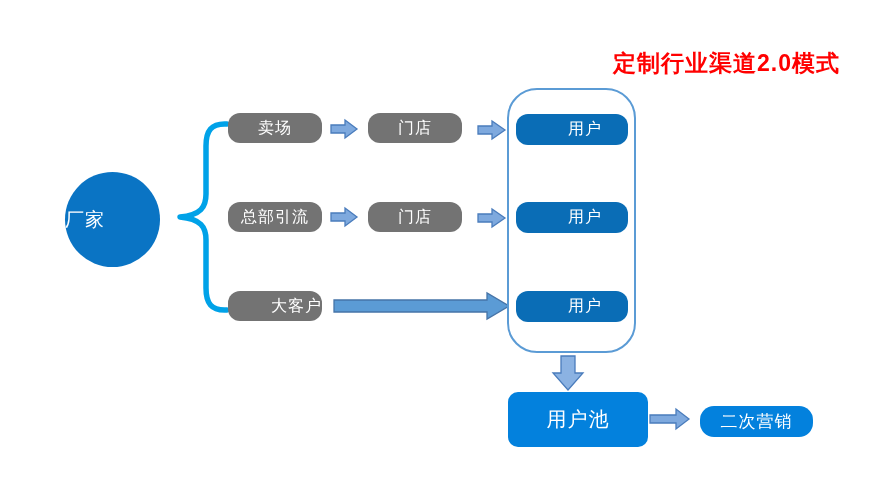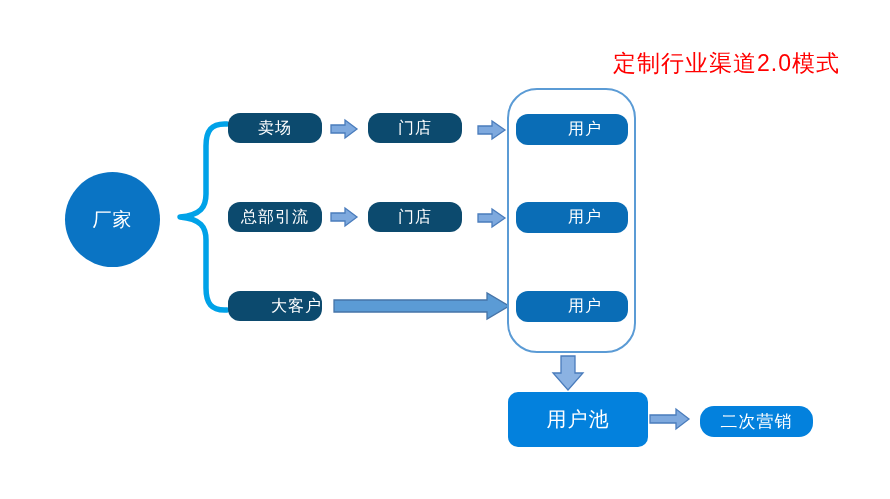--- a/index.html
+++ b/index.html
@@ -9,41 +9,41 @@
     background:#ffffff;
     font-family:"Liberation Sans","DejaVu Sans",sans-serif;
     overflow:hidden;
   }
   .abs{position:absolute;}
   .title{
     left:450px;top:48px;width:390px;
     text-align:right;
     color:#ff0000;
     font-size:23px;
-    font-weight:normal;
+    font-weight:bold;
     letter-spacing:1px;
     white-space:nowrap;
   }
   .node{
     display:flex;align-items:center;justify-content:center;
     color:#ffffff;
-    background:#0c4a6e;
+    background:#737373;
     border-radius:12px;
     font-size:16px;
     letter-spacing:1px;
     box-sizing:border-box;
   }
   .node-sm{width:94px;height:30px;}
   .node-user{width:112px;height:31px;background:#0a6db6;padding-left:26px;}
   .node-bright{background:#0381dd;}
   .circle{
     left:65px;top:172px;width:95px;height:95px;
     border-radius:50%;
     background:#0a74c4;
-    display:flex;align-items:center;justify-content:center;
+    display:flex;align-items:center;
     color:#ffffff;font-size:19px;letter-spacing:1px;
   }
   .group-box{
     left:507px;top:88px;width:129px;height:265px;
     border:2px solid #5b9bd5;
     border-radius:30px;
     background:#ffffff;
     box-sizing:border-box;
   }
   .pool{

